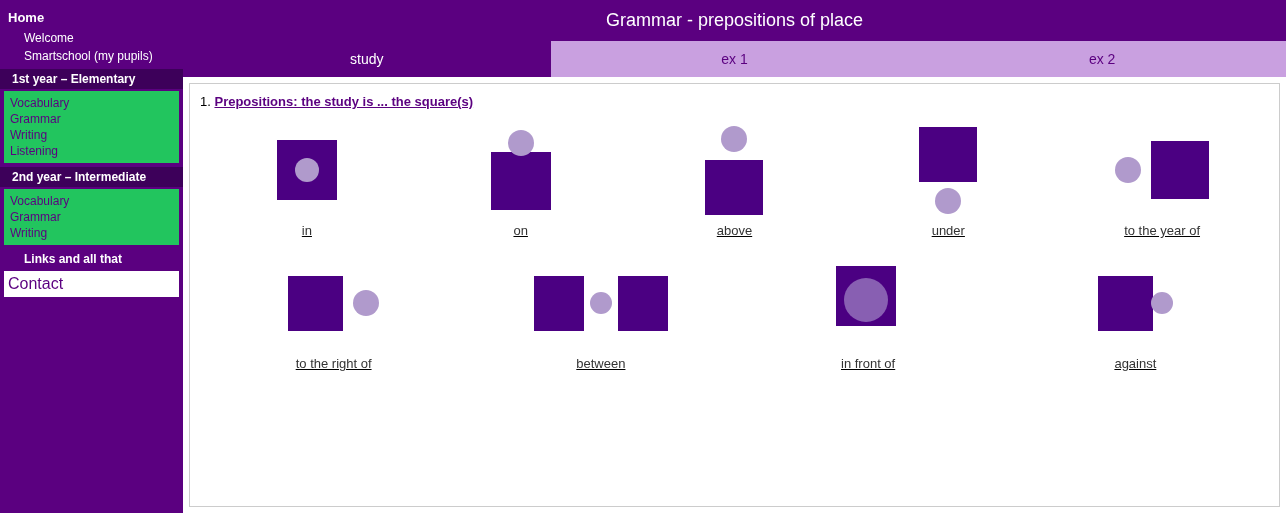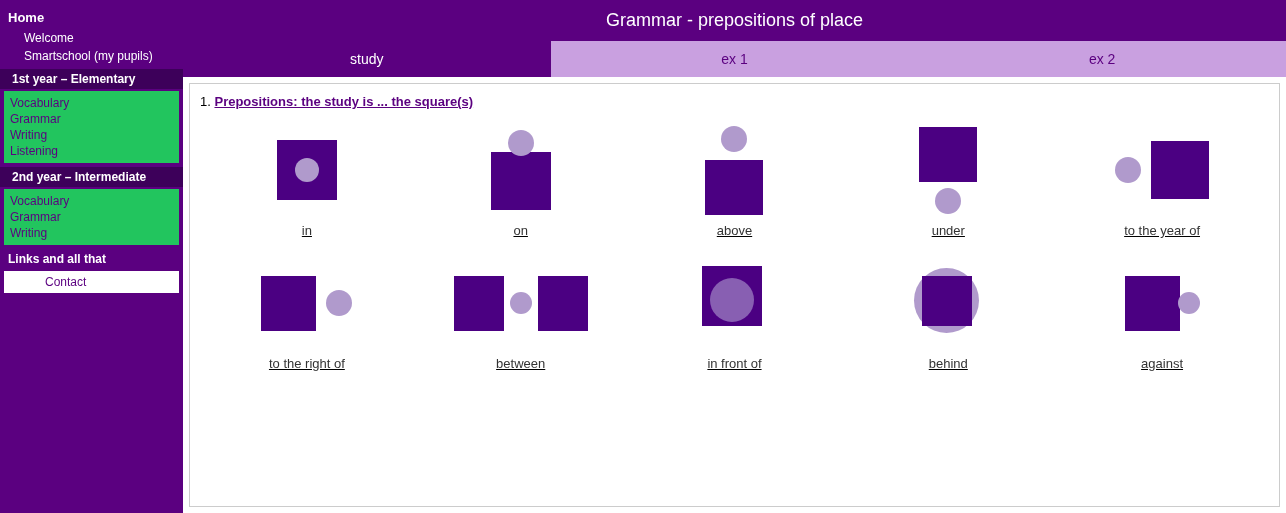--- a/index.html
+++ b/index.html
@@ -43,35 +43,34 @@
     .sidebar-group a {
       display: block;
       color: #5b0080;
       text-decoration: none;
       font-size: 12px;
       padding: 1px 2px;
     }
     .sidebar-links-section {
       color: white;
       font-weight: bold;
-      padding: 3px 8px;
+      padding: 3px 24px;
       margin-top: 4px;
       font-size: 12px;
     }
     .sidebar-contact {
       background-color: white;
       margin: 2px 4px;
       padding: 4px 4px;
     }
     .sidebar-contact a {
       display: block;
       color: #5b0080;
       text-decoration: none;
-      font-size: 12px;
-      margin-left: 37px;
+      font-size: 16px;
     }
 
     
     #main {
       flex: 1;
       display: flex;
       flex-direction: column;
       background: white;
     }
 
@@ -455,29 +454,20 @@
         <div class="prep-item">
           <div class="prep-diagram">
             <div class="diagram-infront">
               <div class="square"></div>
               <div class="circle"></div>
             </div>
           </div>
           <div class="prep-label">in front of</div>
         </div>
 
-        <div class="prep-item">
-          <div class="prep-diagram">
-            <div class="diagram-behind">
-              <div class="circle"></div>
-              <div class="square"></div>
-            </div>
-          </div>
-          <div class="prep-label">behind</div>
-        </div>
 
         <div class="prep-item">
           <div class="prep-diagram">
             <div class="diagram-against">
               <div class="square"></div>
               <div class="circle"></div>
             </div>
           </div>
           <div class="prep-label">against</div>
         </div>

